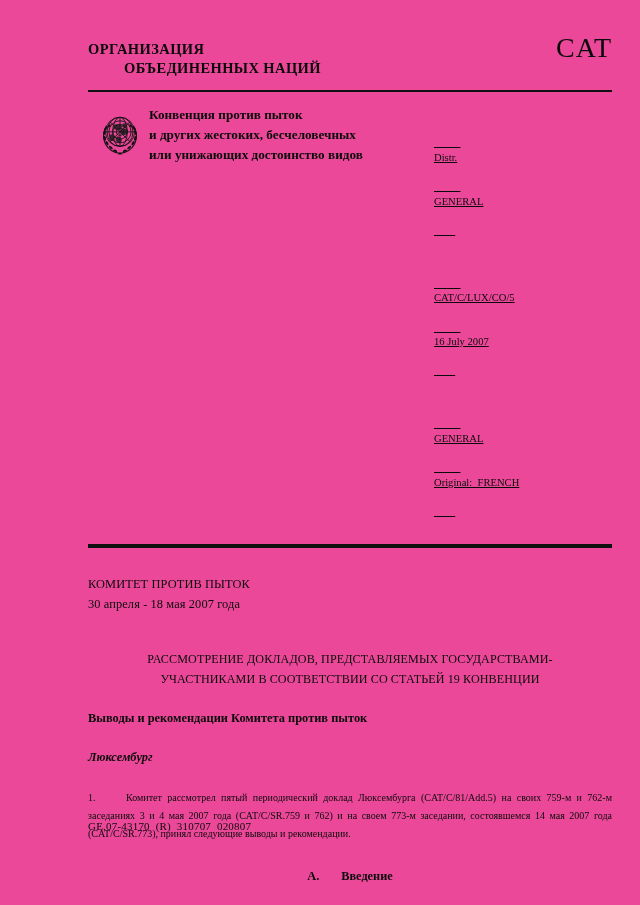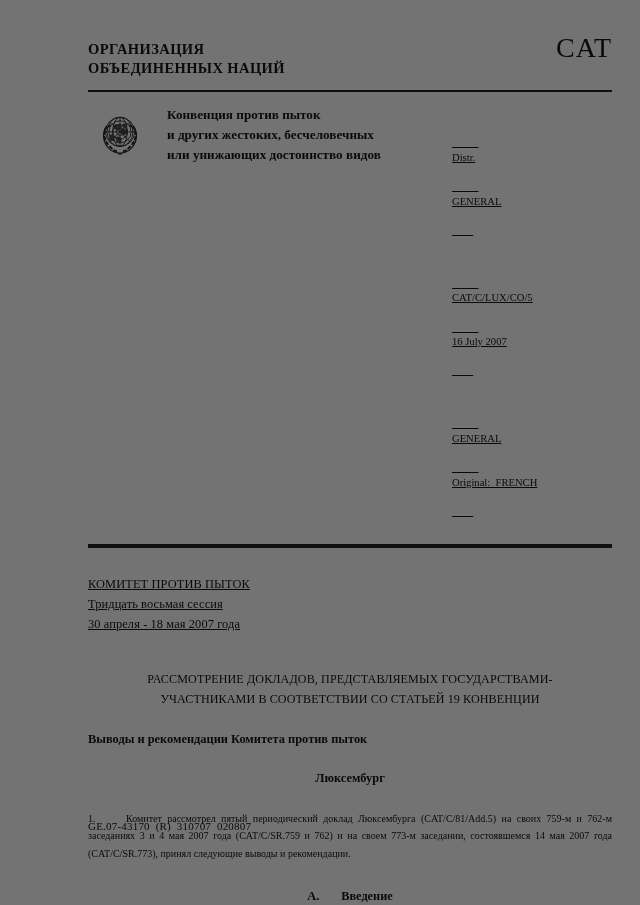--- a/index.html
+++ b/index.html
@@ -15,21 +15,21 @@
     font-family: "Liberation Serif", "DejaVu Serif", serif;
     color: #0a0a0a;
     overflow: hidden;
   }
 
   .page {
     position: absolute;
     left: 0; top: 0;
     width: 640px;
     height: 905px;
-    background: #737373;
+    background: #ec4899;
   }
 
   .content {
     position: absolute;
     left: 88px;
     top: 40px;
     width: 524px;
   }
 
   
@@ -39,21 +39,21 @@
     justify-content: space-between;
     height: 44px;
   }
   .org-name {
     font-family: "Liberation Serif", "DejaVu Serif", serif;
     font-weight: bold;
     font-size: 14.5px;
     line-height: 1.28;
     letter-spacing: 0.4px;
   }
-  .org-name .l2 { display: block; }
+  .org-name .l2 { display: block; margin-left: 36px; }
   .cat-mark {
     font-family: "Liberation Serif", "DejaVu Serif", serif;
     font-size: 28px;
     line-height: 0.98;
     letter-spacing: 1px;
     margin-top: -6px;
     margin-right: 0px;
   }
 
   .rule-thin {
@@ -78,21 +78,21 @@
     min-height: 108px;
   }
   .emblem {
     width: 54px;
     min-width: 54px;
     height: 54px;
     margin-top: 2px;
     margin-left: 5px;
   }
   .conv-title {
-    margin-left: 20px;
+    margin-left: 2px;
     font-weight: bold;
     font-size: 13.2px;
     line-height: 1.52;
     width: 285px;
   }
   .conv-title span { display: block; }
 
   .distr {
     font-size: 10.6px;
     line-height: 1.38;
@@ -102,43 +102,43 @@
   }
   .distr .grp { margin-bottom: 9px; }
   .distr .grp:last-child { margin-bottom: 0; }
   .distr div { white-space: pre; }
 
   
   .committee {
     margin-top: 26px;
     font-size: 12.4px;
     line-height: 1.62;
-    text-decoration: underline;
   }
   .committee div { letter-spacing: 0.1px; }
 
   
   .title-main {
     margin-top: 36px;
     text-align: center;
     font-size: 12.1px;
     line-height: 1.62;
     letter-spacing: 0.1px;
   }
   .title-sub {
     margin-top: 22px;
     text-align: left;
     font-weight: bold;
     font-size: 12.4px;
   }
   .title-country {
     margin-top: 24px;
-    text-align: center;
+    text-align: left;
     font-weight: bold;
     font-size: 12.4px;
+    font-style: italic;
   }
 
   
   .para {
     margin-top: 24px;
     font-size: 10px;
     line-height: 1.78;
     text-align: justify;
     text-justify: inter-word;
   }
@@ -248,21 +248,20 @@
           <div>Original:  FRENCH</div>
         </div>
       </div>
 
     </div>
 
     <div class="rule-thick"></div>
 
     <div class="committee">
       <div>КОМИТЕТ ПРОТИВ ПЫТОК</div>
-      <div>Тридцать восьмая сессия</div>
       <div>30 апреля - 18 мая 2007 года</div>
     </div>
 
     <div class="title-main">
       <div>РАССМОТРЕНИЕ ДОКЛАДОВ, ПРЕДСТАВЛЯЕМЫХ ГОСУДАРСТВАМИ-</div>
       <div>УЧАСТНИКАМИ В СООТВЕТСТВИИ СО СТАТЬЕЙ 19 КОНВЕНЦИИ</div>
     </div>
 
     <div class="title-sub">Выводы и рекомендации Комитета против пыток</div>
 

